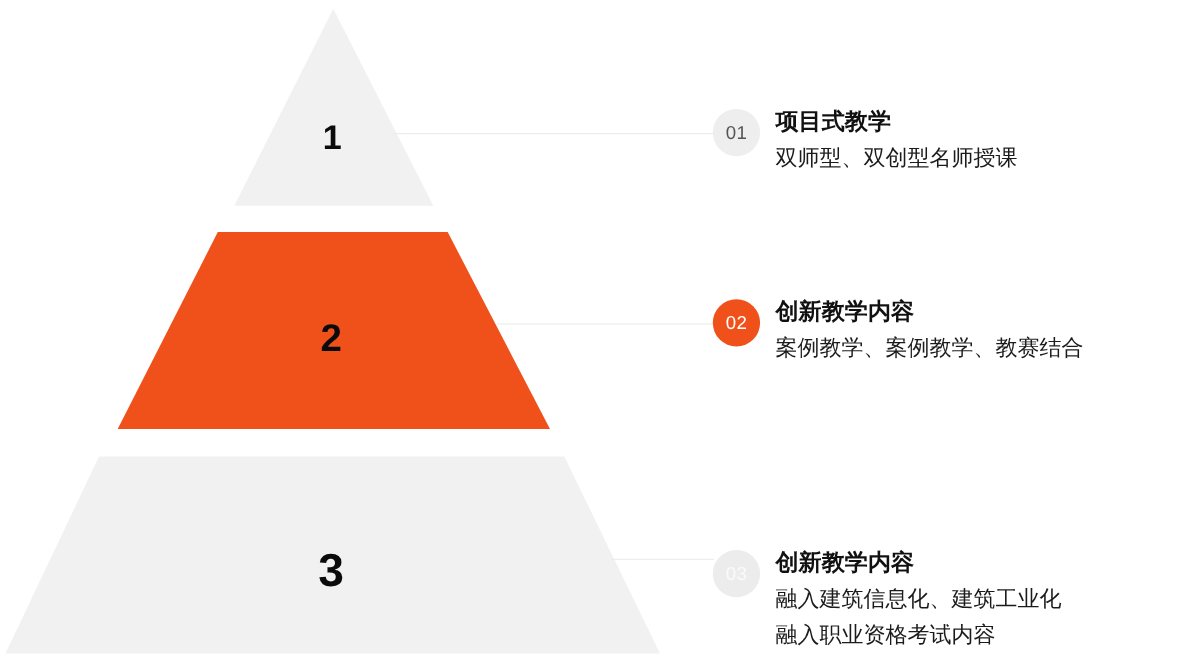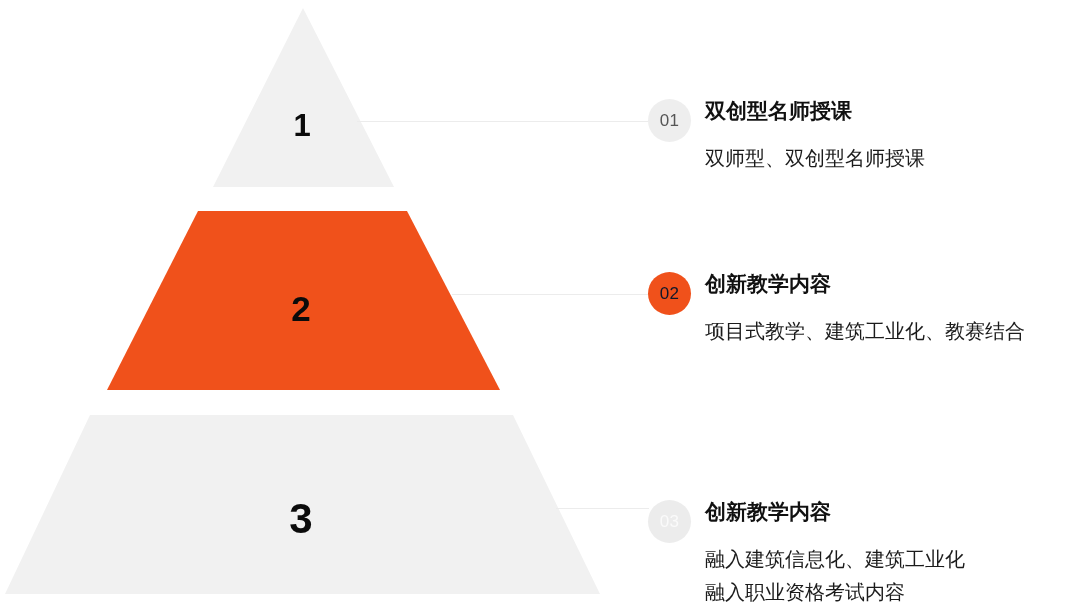--- a/index.html
+++ b/index.html
@@ -68,39 +68,39 @@
     height: 43px;
     border-radius: 50%;
     display: flex;
     align-items: center;
     justify-content: center;
     font-size: 17px;
     letter-spacing: 0.3px;
     margin-top: 1px;
   }
   #badge-01 { background: #eeeeee; color: #555555; }
-  #badge-02 { background: #f0511b; color: #0f172a; }
+  #badge-02 { background: #f0511b; color: #ffffff; }
   #badge-03 { background: #ececec; color: #fafafa; }
 
   .callout-text {
     margin-left: 14px;
     padding-top: 0px;
   }
   .callout-title {
     font-size: 21px;
     font-weight: bold;
     color: #111111;
     line-height: 1.25;
     white-space: nowrap;
   }
   .callout-desc {
     font-size: 20px;
     color: #1b1b1b;
     line-height: 1.5;
-    margin-top: 19px;
+    margin-top: 5px;
     white-space: nowrap;
   }
   .callout-desc-line + .callout-desc-line {
     margin-top: 3px;
   }
 </style>
 </head>
 <body>
 
 <div id="pyramid-stage">
@@ -116,33 +116,33 @@
   <div class="tier-number" id="tier-number-3">3</div>
 </div>
 
 <div class="connector-line" id="connector-line-1"></div>
 <div class="connector-line" id="connector-line-2"></div>
 <div class="connector-line" id="connector-line-3"></div>
 
 <div class="callout" id="callout-1">
   <div class="badge" id="badge-01">01</div>
   <div class="callout-text">
-    <div class="callout-title">双创型名师授课</div>
+    <div class="callout-title">项目式教学</div>
     <div class="callout-desc">
       <div class="callout-desc-line">双师型、双创型名师授课</div>
     </div>
   </div>
 </div>
 
 <div class="callout" id="callout-2">
   <div class="badge" id="badge-02">02</div>
   <div class="callout-text">
     <div class="callout-title">创新教学内容</div>
     <div class="callout-desc">
-      <div class="callout-desc-line">项目式教学、建筑工业化、教赛结合</div>
+      <div class="callout-desc-line">案例教学、案例教学、教赛结合</div>
     </div>
   </div>
 </div>
 
 <div class="callout" id="callout-3">
   <div class="badge" id="badge-03">03</div>
   <div class="callout-text">
     <div class="callout-title">创新教学内容</div>
     <div class="callout-desc">
       <div class="callout-desc-line">融入建筑信息化、建筑工业化</div>

